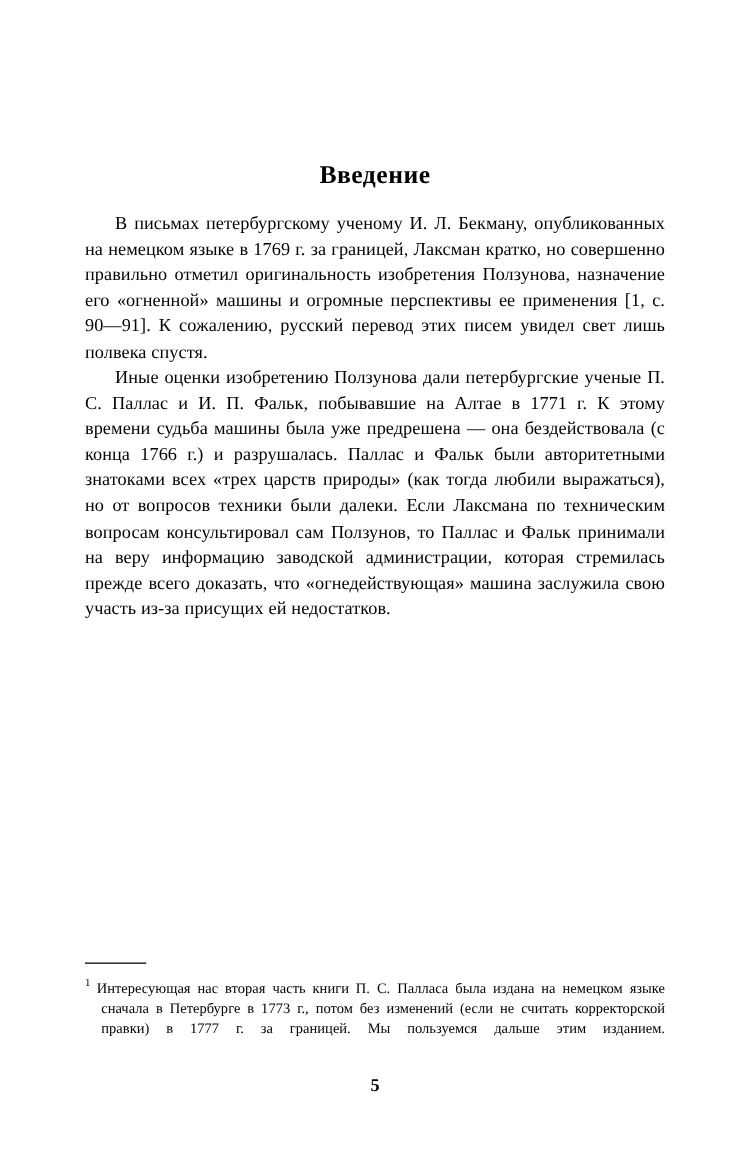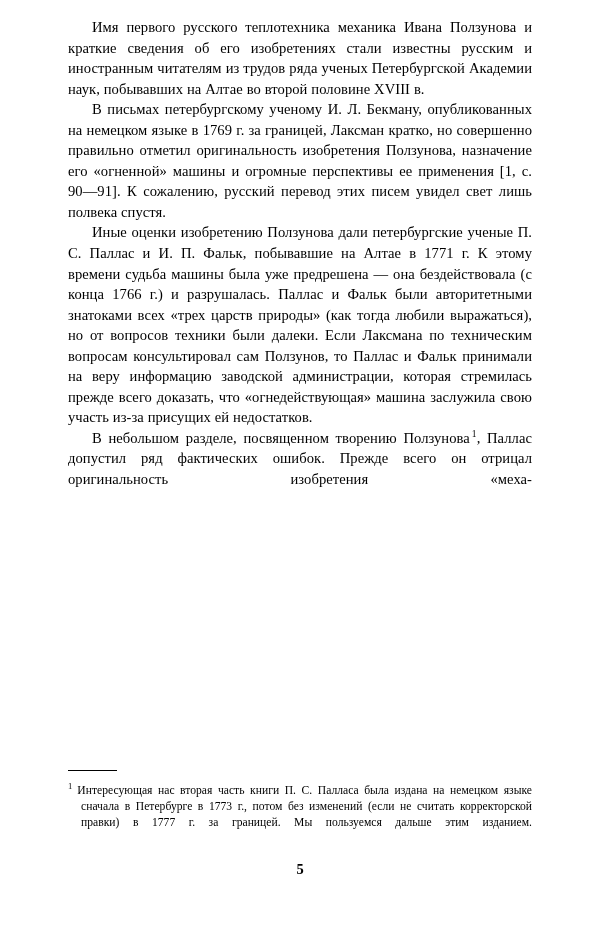--- a/index.html
+++ b/index.html
@@ -114,26 +114,25 @@
     font-weight: bold;
   }
 </style>
 </head>
 <body>
 
 <div id="page">
 
   <div id="content">
 
+    <h1 id="chapter-title">Введение</h1>
 
     <div id="body-text">
-      <p class="para">Имя первого русского теплотехника механика Ивана Ползунова и краткие сведения об его изобретениях стали известны русским и иностранным читателям из трудов ряда ученых Петербургской Академии наук, побывавших на Алтае во второй половине XVIII в.</p>
       <p class="para">В письмах петербургскому ученому И. Л. Бекману, опубликованных на немецком языке в 1769 г. за границей, Лаксман кратко, но совершенно правильно отметил оригинальность изобретения Ползунова, назначение его «огненной» машины и огромные перспективы ее применения [1, с. 90—91]. К сожалению, русский перевод этих писем увидел свет лишь полвека спустя.</p>
       <p class="para">Иные оценки изобретению Ползунова дали петербургские ученые П. С. Паллас и И. П. Фальк, побывавшие на Алтае в 1771 г. К этому времени судьба машины была уже предрешена — она бездействовала (с конца 1766 г.) и разрушалась. Паллас и Фальк были авторитетными знатоками всех «трех царств природы» (как тогда любили выражаться), но от вопросов техники были далеки. Если Лаксмана по техническим вопросам консультировал сам Ползунов, то Паллас и Фальк принимали на веру информацию заводской администрации, которая стремилась прежде всего доказать, что «огнедействующая» машина заслужила свою участь из-за присущих ей недостатков.</p>
-      <p class="para last-open"><span>В небольшом разделе, посвященном творению Ползунова</span><span class="fn-marker">1</span><span>, Паллас допустил ряд фактических ошибок. Прежде всего он отрицал оригинальность изобретения «меха-</span></p>
     </div>
 
   </div>
 
   <div id="footnote-block">
     <hr id="footnote-rule">
     <p class="footnote"><span class="fn-num">1</span><span class="fn-body">Интересующая нас вторая часть книги П. С. Палласа была издана на немецком языке сначала в Петербурге в 1773 г., потом без изменений (если не считать корректорской правки) в 1777 г. за границей. Мы пользуемся дальше этим изданием.</span></p>
   </div>
 
   <div id="folio">5</div>

